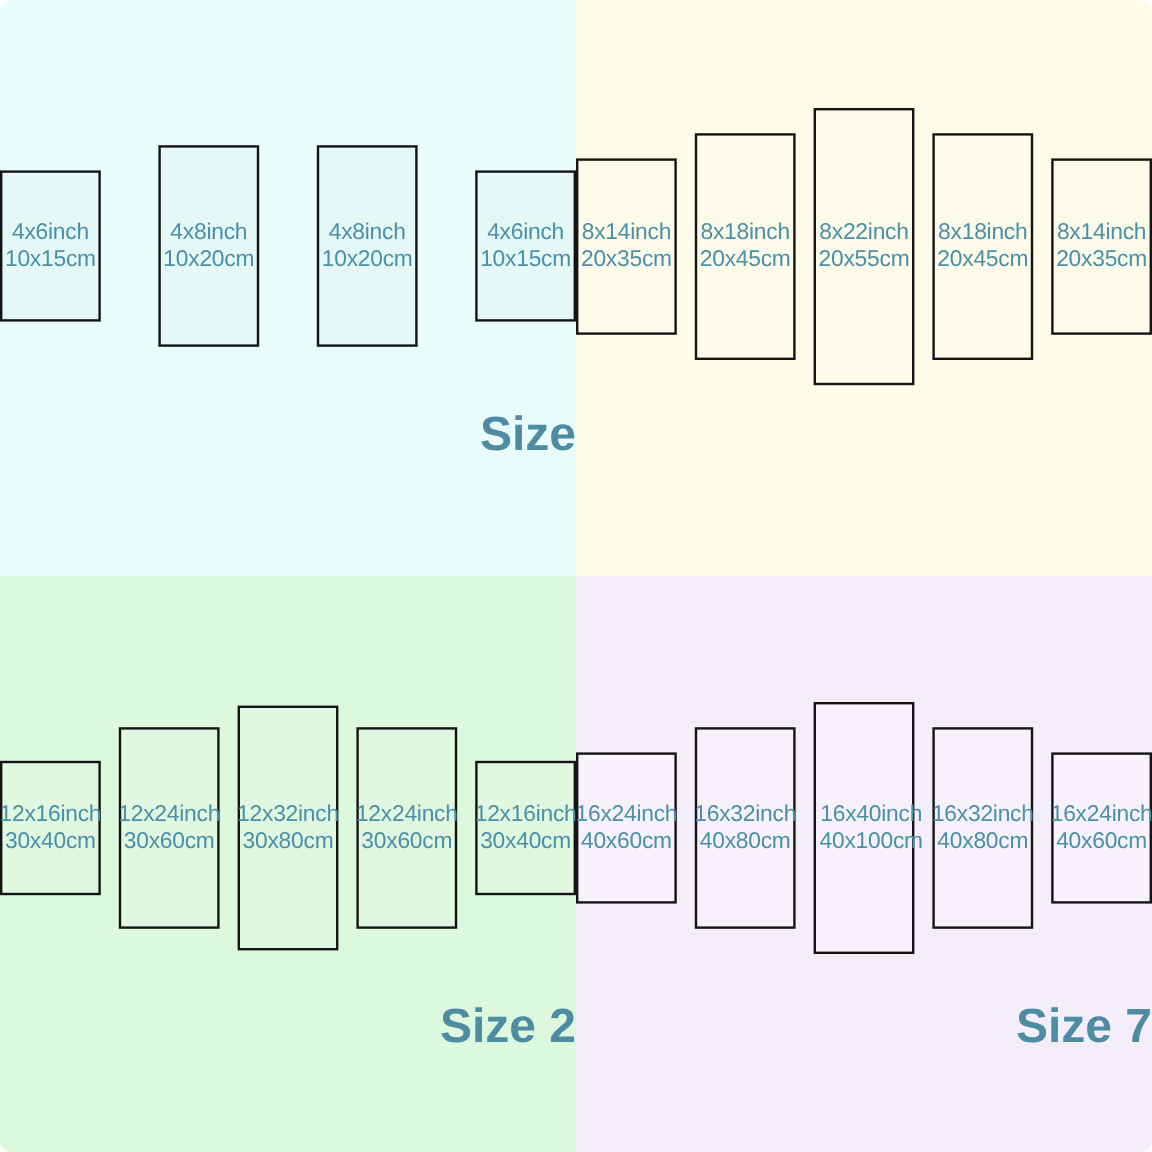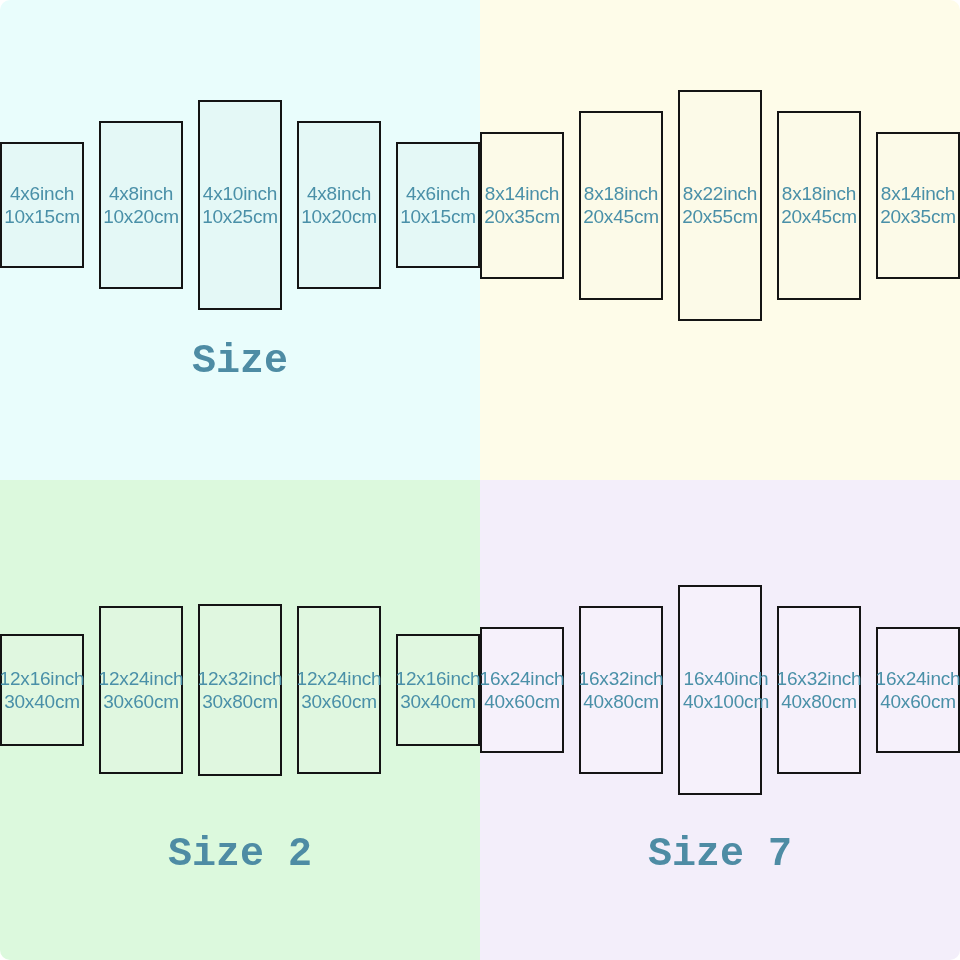--- a/index.html
+++ b/index.html
@@ -54,22 +54,22 @@
     letter-spacing: -0.2px;
     color: var(--label-text, #4a90a8);
     text-align: center;
   }
   .q-title {
     position: absolute;
     top: 338px;
     left: 0;
     width: 100%;
     margin: 0;
-    text-align: center;
-    font-family: Liberation Mono, monospace;
+    text-align: right;
+    font-family: Liberation Sans, sans-serif;
     font-weight: bold;
     font-size: 40px;
     line-height: 48px;
     color: var(--title-text, #4e8ca4);
   }
   .q-bottom .q-title {
     top: 351px;
   }
 </style>
 </head>
@@ -79,24 +79,20 @@
 
   <section class="quadrant q-top" style="background: rgb(233, 253, 252);">
     <div class="panel-row">
         <div class="panel" style="width: 84px; height: 126px; background: rgb(228, 248, 246);">
           <div class="panel-line">4x6inch</div>
           <div class="panel-line">10x15cm</div>
         </div>
         <div class="panel" style="width: 84px; height: 168px; background: rgb(228, 248, 246);">
           <div class="panel-line">4x8inch</div>
           <div class="panel-line">10x20cm</div>
-        </div>
-        <div class="panel" style="width: 84px; height: 210px; background: rgb(228, 248, 246);">
-          <div class="panel-line">4x10inch</div>
-          <div class="panel-line">10x25cm</div>
         </div>
         <div class="panel" style="width: 84px; height: 168px; background: rgb(228, 248, 246);">
           <div class="panel-line">4x8inch</div>
           <div class="panel-line">10x20cm</div>
         </div>
         <div class="panel" style="width: 84px; height: 126px; background: rgb(228, 248, 246);">
           <div class="panel-line">4x6inch</div>
           <div class="panel-line">10x15cm</div>
         </div>
       </div>
@@ -131,21 +127,21 @@
   <section class="quadrant q-bottom" style="background: rgb(220, 249, 221);">
     <div class="panel-row">
         <div class="panel" style="width: 84px; height: 112px; background: rgb(224, 247, 224);">
           <div class="panel-line">12x16inch</div>
           <div class="panel-line">30x40cm</div>
         </div>
         <div class="panel" style="width: 84px; height: 168px; background: rgb(224, 247, 224);">
           <div class="panel-line">12x24inch</div>
           <div class="panel-line">30x60cm</div>
         </div>
-        <div class="panel" style="width: 84px; height: 172px; background: rgb(224, 247, 224);">
+        <div class="panel" style="width: 84px; height: 204px; background: rgb(224, 247, 224);">
           <div class="panel-line">12x32inch</div>
           <div class="panel-line">30x80cm</div>
         </div>
         <div class="panel" style="width: 84px; height: 168px; background: rgb(224, 247, 224);">
           <div class="panel-line">12x24inch</div>
           <div class="panel-line">30x60cm</div>
         </div>
         <div class="panel" style="width: 84px; height: 112px; background: rgb(224, 247, 224);">
           <div class="panel-line">12x16inch</div>
           <div class="panel-line">30x40cm</div>

